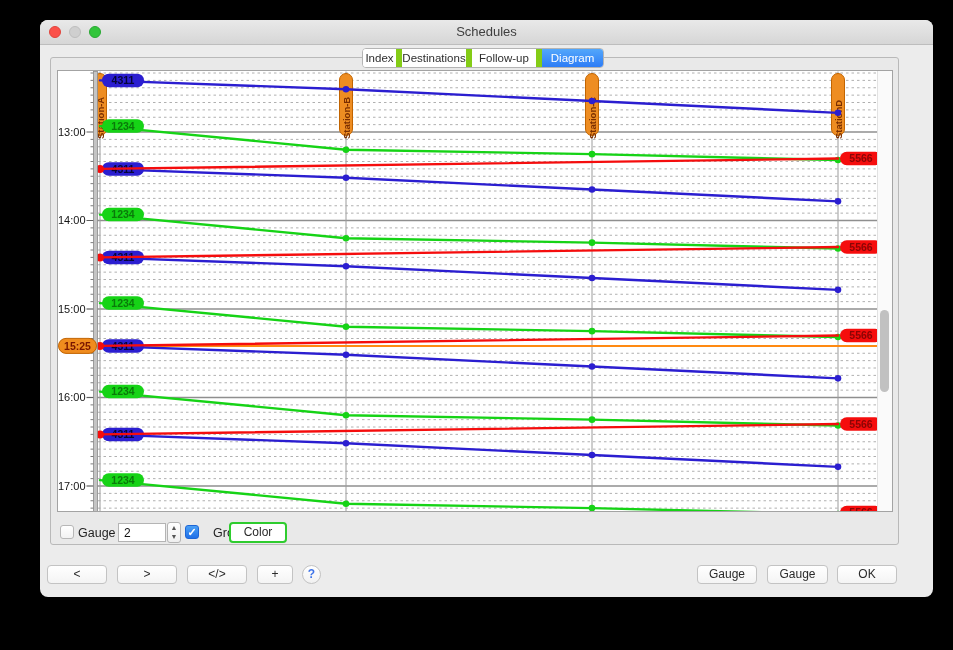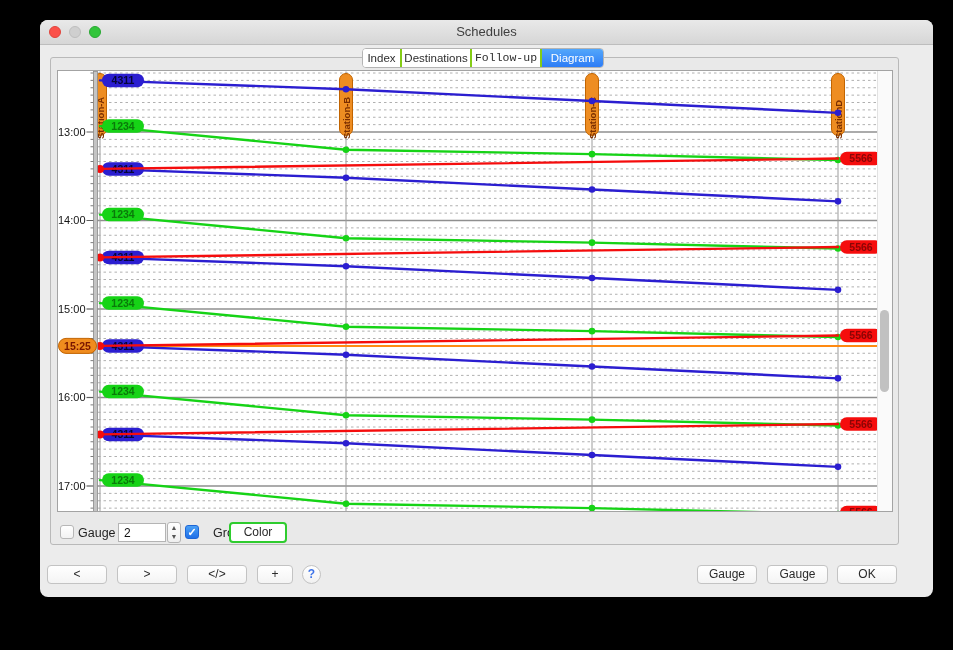--- a/index.html
+++ b/index.html
@@ -13,24 +13,24 @@
          font-size:13px;color:#3f3f3f;}
   .lights{position:absolute;left:9px;top:6px;display:flex;gap:8px;}
   .light{width:12px;height:12px;border-radius:50%;box-sizing:border-box;}
   .light.red{background:#fb514a;border:1px solid #e0443c;}
   .light.gray{background:#cfcfcf;border:1px solid #bdbdbd;}
   .light.green{background:#33c53b;border:1px solid #29a833;}
 
   .tabs{position:absolute;left:322px;top:28px;height:20px;display:flex;z-index:5;
         border:1px solid #b4b4b4;border-radius:4px;overflow:hidden;background:#fff;box-sizing:border-box;}
   .tab{height:100%;line-height:18px;font-size:11.5px;color:#2e2e2e;text-align:center;
-       border-right:2px solid #84cc16;background:#fff;box-sizing:border-box;}
+       border-right:6px solid #84cc16;background:#fff;box-sizing:border-box;}
   .tab:last-child{border-right:none;}
   .tab.selected{background:linear-gradient(#53a7fb,#2d7cf6);color:#fff;}
-  .t0{width:39px;} .t1{width:70px;} .t2{width:70px;font-family:Liberation Mono, monospace;} .t3{width:61px;}
+  .t0{width:39px;} .t1{width:70px;} .t2{width:70px;} .t3{width:61px;}
 
   .panel{position:absolute;left:10px;top:37px;width:849px;height:488px;background:#e9e9e9;
          border:1px solid #b9b9b9;border-radius:3px;box-sizing:border-box;}
   .chartframe{position:absolute;left:6px;top:12px;width:836px;height:442px;background:#fff;
               border:1px solid #a3a3a3;box-sizing:border-box;}
   .chartframe svg{position:absolute;left:0;top:0;}
   .vscroll{position:absolute;right:0;top:0;width:14px;height:440px;background:#fafafa;border-left:1px solid #e2e2e2;}
   .vthumb{position:absolute;left:2px;top:239px;width:9px;height:82px;background:#c1c1c1;border-radius:4.5px;}
 
   .controls{position:absolute;left:0;top:465px;width:100%;height:22px;font-size:12.5px;color:#1f1f1f;}

